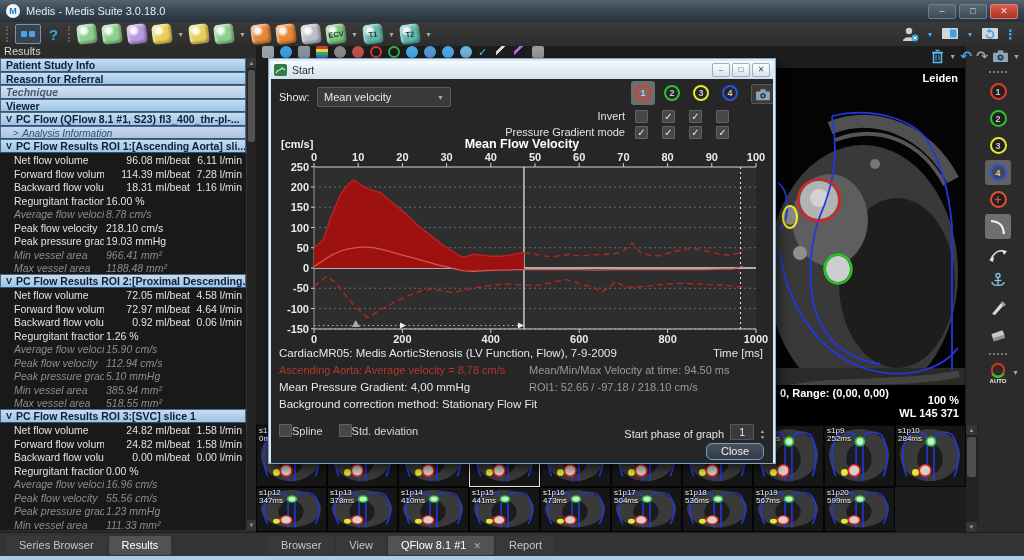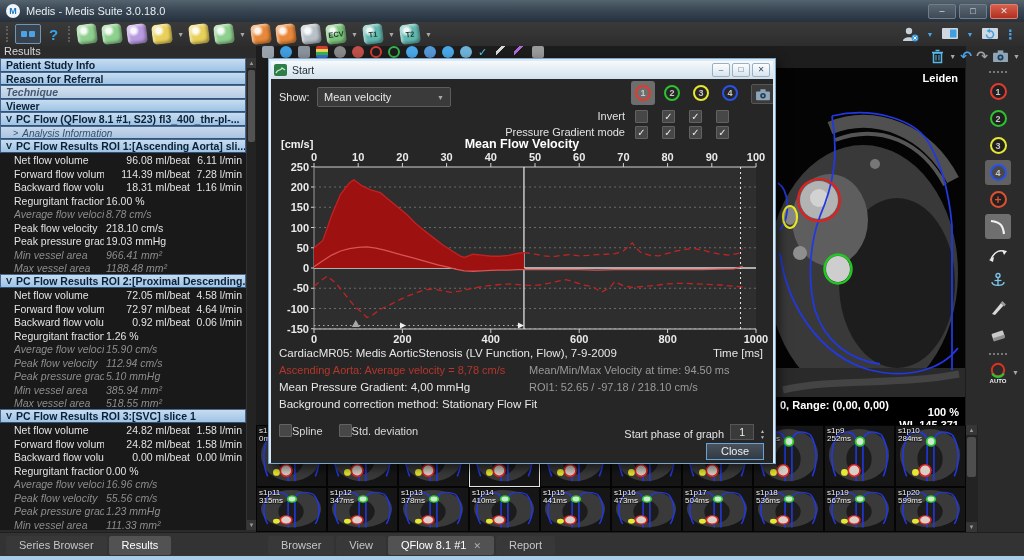--- a/index.html
+++ b/index.html
@@ -62,21 +62,21 @@
   .lp-row.single .v2{width:0}
   .lp-row.dim{color:#8d8d8d;font-style:italic}
   .lp-scroll{position:absolute;left:246px;top:58px;width:10px;height:472px;background:#232323;border-left:1px solid #333}
   .sarr{position:absolute;left:0;width:9px;height:10px;font-size:6px;color:#999;text-align:center;line-height:10px;background:#363636}
   .sarr.up{top:0}.sarr.dn{bottom:0}
   .lp-thumb{position:absolute;left:1px;top:12px;width:7px;height:72px;background:#525252;border-radius:2px}
 
   
   #viewport{position:absolute;left:775px;top:68px;width:190px;height:357px;background:#000;overflow:hidden}
   .vp-label{position:absolute;top:4px;right:7px;font-size:11px;font-weight:bold;color:#fff;z-index:3}
-  .vp-overlay{position:absolute;left:0;bottom:0;width:100%;height:28px;background:#000;z-index:3}
+  .vp-overlay{position:absolute;left:0;bottom:0;width:100%;height:40px;background:#000;z-index:3}
   .vp-ol-left{position:absolute;left:5px;top:2px;font-weight:bold;font-size:11px;color:#fff}
   .vp-ol-zoom{position:absolute;right:6px;top:9px;font-weight:bold;font-size:11px;color:#fff}
   .vp-ol-wl{position:absolute;right:6px;top:22px;font-weight:bold;font-size:11px;color:#fff}
 
   
   #toolstrip{position:absolute;left:972px;top:68px;width:52px;height:364px;display:flex;flex-direction:column;
     align-items:center;padding-top:3px;background:#2b2b2b}
   .ts-handle{width:18px;height:5px;border-top:2px dotted #787878;margin-bottom:3px}
   .ts-btn{width:26px;height:25px;display:flex;align-items:center;justify-content:center;border-radius:3px;
     margin-bottom:2px;position:relative;flex:0 0 auto}
@@ -144,21 +144,21 @@
   .g-roi{left:258px;top:302px;color:#9a9a9a}
   .g-bg{left:8px;top:319px}
   .dlg-checks{left:8px;top:345px;display:flex;gap:16px;align-items:center;color:#d8d8d8}
   .dlg-checks .pair{display:flex;align-items:center}
   .startphase{right:8px;top:345px;display:flex;align-items:flex-end;gap:6px;color:#e2e2e2}
   .spin{width:24px;height:16px;background:#3a3a3a;border:1px solid #565656;color:#eee;display:flex;
     align-items:center;justify-content:center;font-size:10.5px}
   .spin-arrows{display:flex;flex-direction:column;gap:1px}
   .spin-arrows span{font-size:5px;color:#bbb;line-height:5px}
   .close-btn{right:9px;top:364px;width:58px;height:17px;background:linear-gradient(#49525c,#333a43);
-    border:1px solid #69a2d8;border-radius:0;color:#eee;text-align:center;line-height:15px}
+    border:1px solid #69a2d8;border-radius:6px;color:#eee;text-align:center;line-height:15px}
 </style>
 </head>
 <body>
 
 <div id="app">
 
   <div class="titlebar">
     <div class="app-logo">M</div>
     <span class="title-text">Medis  -  Medis Suite 3.0.18.0</span>
     <div class="winbtns" id="winbtns">
@@ -700,37 +700,20 @@
           </g>
           <circle cx="36" cy="16" r="4.5" fill="#cfe8cf" stroke="#28c828" stroke-width="1.8"></circle>
           <circle cx="30" cy="46" r="6" fill="#d8d0c8" stroke="#dd2222" stroke-width="1.7"></circle>
           <circle cx="20" cy="48" r="3.5" fill="#e8e830"></circle>
         </svg><div class="tl">
           <div>s1p10</div>
           <div>284ms</div>
         </div></div>
     </div>
   <div id="thumbs2">
-      <div class="thumb"><svg width="100%" height="100%" viewBox="0 0 71 62" preserveAspectRatio="none">
-          <rect width="71" height="62" fill="#161616"></rect>
-          <ellipse cx="35" cy="30" rx="31" ry="27" fill="#3a3a3a"></ellipse>
-          <ellipse cx="35" cy="34" rx="13" ry="16" fill="#1c1c1c"></ellipse>
-          <g stroke="#2238e0" stroke-width="1.6" fill="none">
-            <path d="M13,9 C23,3 32,7 32,17 L32,57"></path>
-            <path d="M13,9 C6,20 5,38 11,52"></path>
-            <path d="M58,9 C48,3 39,7 39,17 L39,57"></path>
-            <path d="M58,9 C65,20 66,38 60,52"></path>
-          </g>
-          <circle cx="36" cy="16" r="4.5" fill="#cfe8cf" stroke="#28c828" stroke-width="1.8"></circle>
-          <circle cx="30" cy="46" r="6" fill="#d8d0c8" stroke="#dd2222" stroke-width="1.7"></circle>
-          <circle cx="20" cy="48" r="3.5" fill="#e8e830"></circle>
-        </svg><div class="tl">
-          <div>s1p11</div>
-          <div>315ms</div>
-        </div></div>
       <div class="thumb"><svg width="100%" height="100%" viewBox="0 0 71 62" preserveAspectRatio="none">
           <rect width="71" height="62" fill="#161616"></rect>
           <ellipse cx="35" cy="30" rx="31" ry="27" fill="#3a3a3a"></ellipse>
           <ellipse cx="35" cy="34" rx="13" ry="16" fill="#1c1c1c"></ellipse>
           <g stroke="#2238e0" stroke-width="1.6" fill="none">
             <path d="M13,9 C23,3 32,7 32,17 L32,57"></path>
             <path d="M13,9 C6,20 5,38 11,52"></path>
             <path d="M58,9 C48,3 39,7 39,17 L39,57"></path>
             <path d="M58,9 C65,20 66,38 60,52"></path>
           </g>

